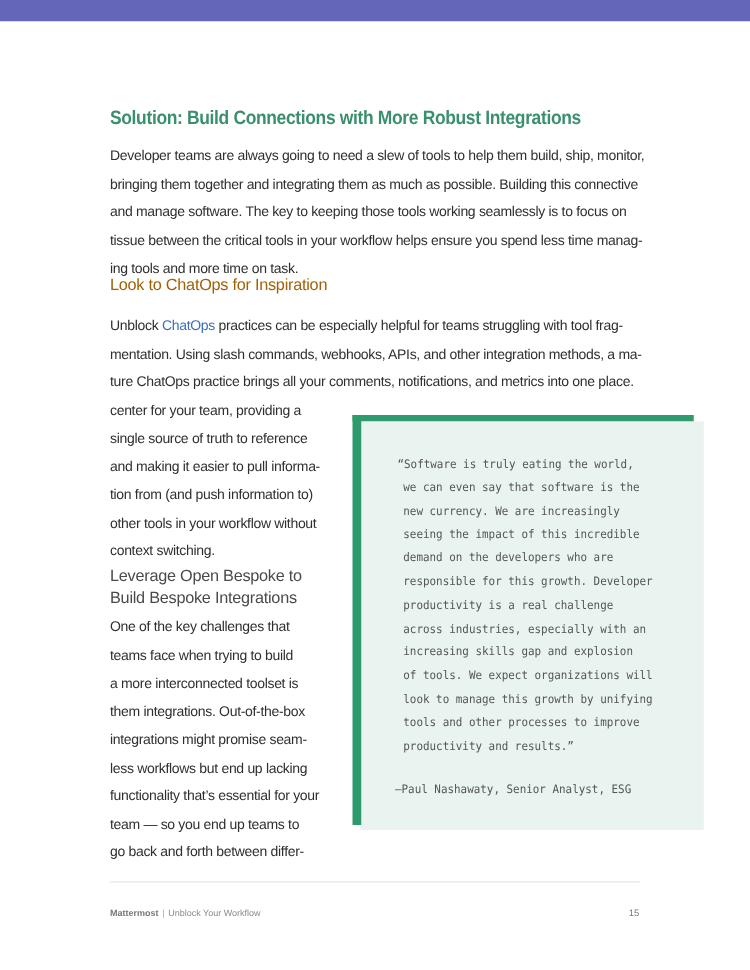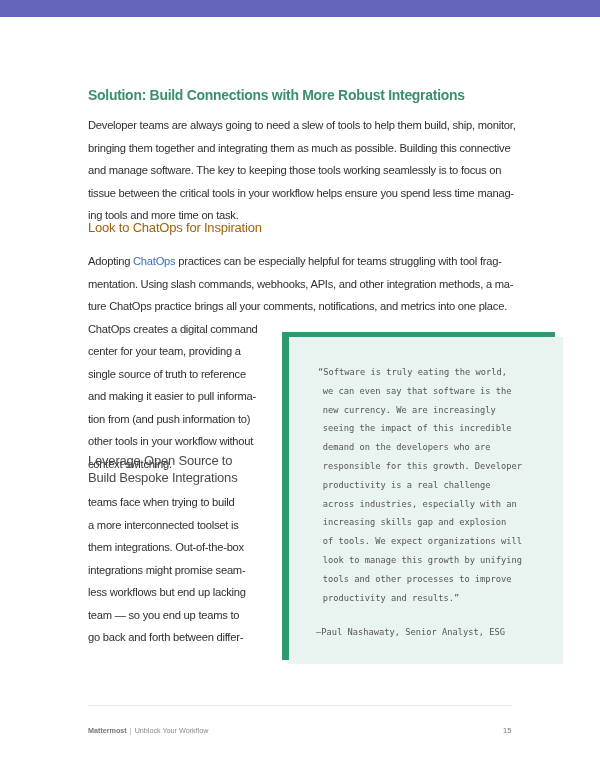--- a/index.html
+++ b/index.html
@@ -44,43 +44,44 @@
   <span class="line">Developer teams are always going to need a slew of tools to help them build, ship, monitor,</span>
   <span class="line">bringing them together and integrating them as much as possible. Building this connective</span>
   <span class="line">and manage software. The key to keeping those tools working seamlessly is to focus on</span>
   <span class="line">tissue between the critical tools in your workflow helps ensure you spend less time manag-</span>
   <span class="line">ing tools and more time on task.</span>
 </div>
 
 <div class="h2">Look to ChatOps for Inspiration</div>
 
 <div class="para2 body-text">
-  <span class="line"><span>Adopting </span><span class="link">ChatOps</span><span> practices can be especially helpful for teams struggling with tool frag-</span></span>
+  <span class="line"><span>Unblock </span><span class="link">ChatOps</span><span> practices can be especially helpful for teams struggling with tool frag-</span></span>
   <span class="line">mentation. Using slash commands, webhooks, APIs, and other integration methods, a ma-</span>
   <span class="line">ture ChatOps practice brings all your comments, notifications, and metrics into one place.</span>
-  <span class="line">ChatOps creates a digital command</span>
   <span class="line">center for your team, providing a</span>
   <span class="line">single source of truth to reference</span>
   <span class="line">and making it easier to pull informa-</span>
   <span class="line">tion from (and push information to)</span>
   <span class="line">other tools in your workflow without</span>
   <span class="line">context switching.</span>
 </div>
 
 <div class="h3">
-  <span class="line">Leverage Open Source to</span>
+  <span class="line">Leverage Open Bespoke to</span>
   <span class="line">Build Bespoke Integrations</span>
 </div>
 
 <div class="para3 body-text">
+  <span class="line">One of the key challenges that</span>
   <span class="line">teams face when trying to build</span>
   <span class="line">a more interconnected toolset is</span>
   <span class="line">them integrations. Out-of-the-box</span>
   <span class="line">integrations might promise seam-</span>
   <span class="line">less workflows but end up lacking</span>
+  <span class="line">functionality that’s essential for your</span>
   <span class="line">team — so you end up teams to</span>
   <span class="line">go back and forth between differ-</span>
 </div>
 
 <div class="quote-bg"></div>
 <div class="quote-bar-left"></div>
 <div class="quote-bar-top"></div>
 
 <div class="quote-text">
   <span class="line">“Software is truly eating the world,</span>

